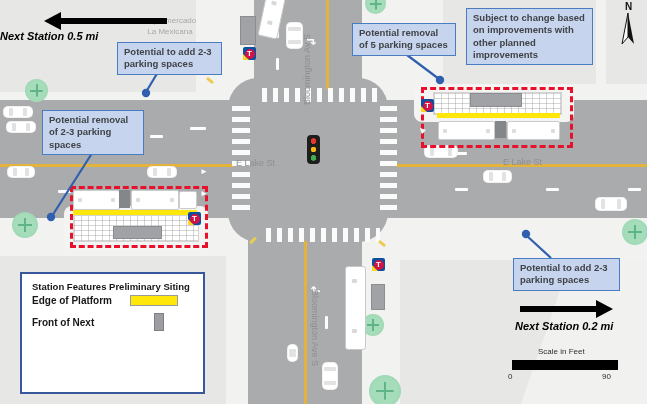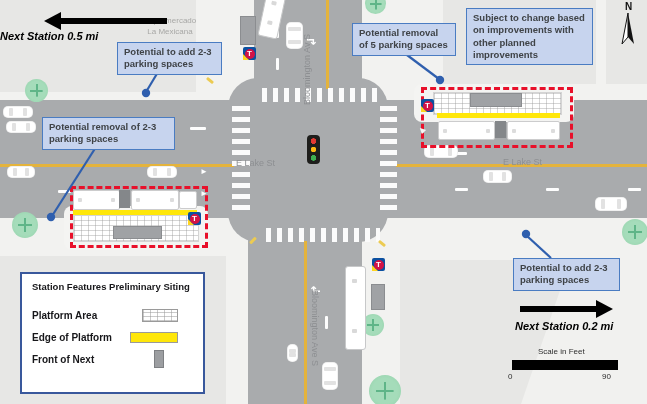--- a/index.html
+++ b/index.html
@@ -77,21 +77,21 @@
   .head-left{position:absolute;width:0;height:0;border-right:17px solid #000;border-top:9px solid transparent;border-bottom:9px solid transparent;z-index:45;}
   .head-right{position:absolute;width:0;height:0;border-left:17px solid #000;border-top:9px solid transparent;border-bottom:9px solid transparent;z-index:45;}
   .compass-n{position:absolute;color:#111;font-size:10px;font-weight:bold;z-index:45;}
   
   .scale-title{position:absolute;color:#2e2e2e;font-size:8px;z-index:45;}
   .scale-bar{position:absolute;background:#000;z-index:45;}
   .scale-num{position:absolute;color:#2e2e2e;font-size:8px;z-index:45;}
   
   .legend{position:absolute;left:20px;top:272px;width:185px;height:122px;background:#fff;border:2px solid #39589c;
           box-sizing:border-box;z-index:60;padding:7px 9px 6px 10px;display:flex;flex-direction:column;}
-  .legend-title{font-size:9.5px;font-weight:bold;color:#17171a;margin-bottom:16px;white-space:nowrap;}
+  .legend-title{font-size:9.5px;font-weight:bold;color:#17171a;margin-bottom:1px;white-space:nowrap;}
   .legend-row{display:flex;align-items:center;justify-content:space-between;width:146px;height:14px;margin-bottom:8px;}
   .legend-label{font-size:10px;font-weight:bold;color:#17171a;white-space:nowrap;}
   .sw-platform{width:34px;height:11px;background:#fff;border:1px solid #9a9a9a;
     background-image:
       repeating-linear-gradient(90deg,rgba(150,150,150,.5) 0 1px,transparent 1px 7px),
       repeating-linear-gradient(0deg,rgba(150,150,150,.5) 0 1px,transparent 1px 4px);}
   .sw-edge{width:46px;height:9px;background:#ffe70a;border:1px solid #9a9a9a;}
   .sw-fos{width:8px;height:16px;background:#9c9ea1;border:1px solid #7e8083;margin-right:14px;}
   .sw-shelter{width:30px;height:10px;background:#a7a9ac;border:1px solid #86888b;margin-right:5px;}
 </style>
@@ -233,21 +233,21 @@
     <circle cx="440" cy="80" r="4.2" fill="#2f5fae"></circle>
     <line x1="96" y1="147" x2="52" y2="216" stroke="#2f5fae" stroke-width="2.2"></line>
     <circle cx="51" cy="217" r="4.2" fill="#2f5fae"></circle>
     <line x1="551" y1="258" x2="527" y2="236" stroke="#2f5fae" stroke-width="2.2"></line>
     <circle cx="526" cy="234" r="4.2" fill="#2f5fae"></circle>
   </svg>
 
   <div class="callout" style="left:117px;top:42px;width:105px;">Potential to add 2-3 parking spaces</div>
   <div class="callout" style="left:352px;top:23px;width:104px;">Potential removal of 5 parking spaces</div>
   <div class="callout" style="left:466px;top:8px;width:127px;">Subject to change based on improvements with other planned improvements</div>
-  <div class="callout" style="left:42px;top:117px;width:133px;">Potential removal of 2-3 parking spaces</div>
+  <div class="callout" style="left:42px;top:110px;width:102px;">Potential removal of 2-3 parking spaces</div>
   <div class="callout" style="left:513px;top:258px;width:107px;">Potential to add 2-3 parking spaces</div>
 
   <div class="head-left" style="left:44px;top:12px;"></div>
   <div class="arrow-shaft" style="left:60px;top:18px;width:107px;height:6px;"></div>
   <div class="nav-label" style="left:0;top:30px;">Next Station 0.5 mi</div>
   <div class="arrow-shaft" style="left:520px;top:306px;width:77px;height:6px;"></div>
   <div class="head-right" style="left:596px;top:300px;"></div>
   <div class="nav-label" style="left:515px;top:320px;">Next Station 0.2 mi</div>
 
   <div class="compass-n" style="left:625px;top:1px;">N</div>
@@ -257,24 +257,20 @@
   </svg>
 
   <div class="scale-title" style="left:538px;top:347px;">Scale in Feet</div>
   <div class="scale-bar" style="left:512px;top:360px;width:106px;height:10px;"></div>
   <div class="scale-num" style="left:508px;top:372px;">0</div>
   <div class="scale-num" style="left:602px;top:372px;">90</div>
 
   <div class="legend">
     <div class="legend-title">Station Features Preliminary Siting</div>
     <div class="legend-row">
-      <span class="legend-label">Platform Area</span>
-      <span class="sw-platform"></span>
-    </div>
-    <div class="legend-row">
       <span class="legend-label">Edge of Platform</span>
       <span class="sw-edge"></span>
     </div>
     <div class="legend-row">
       <span class="legend-label">Front of Next</span>
       <span class="sw-fos"></span>
     </div>
   </div>
 
 </div>

